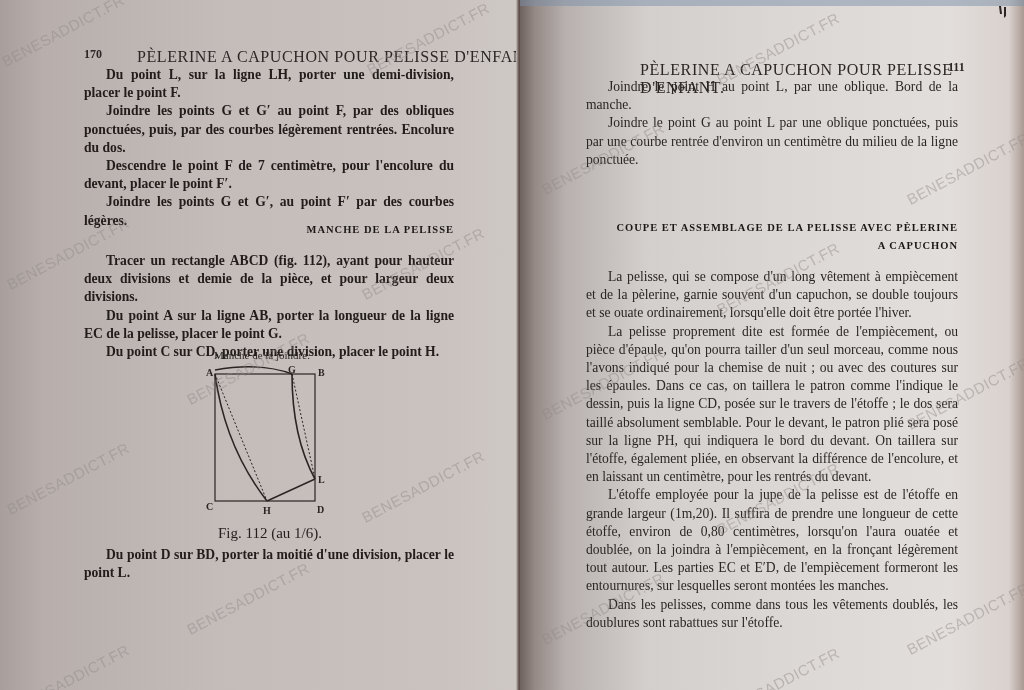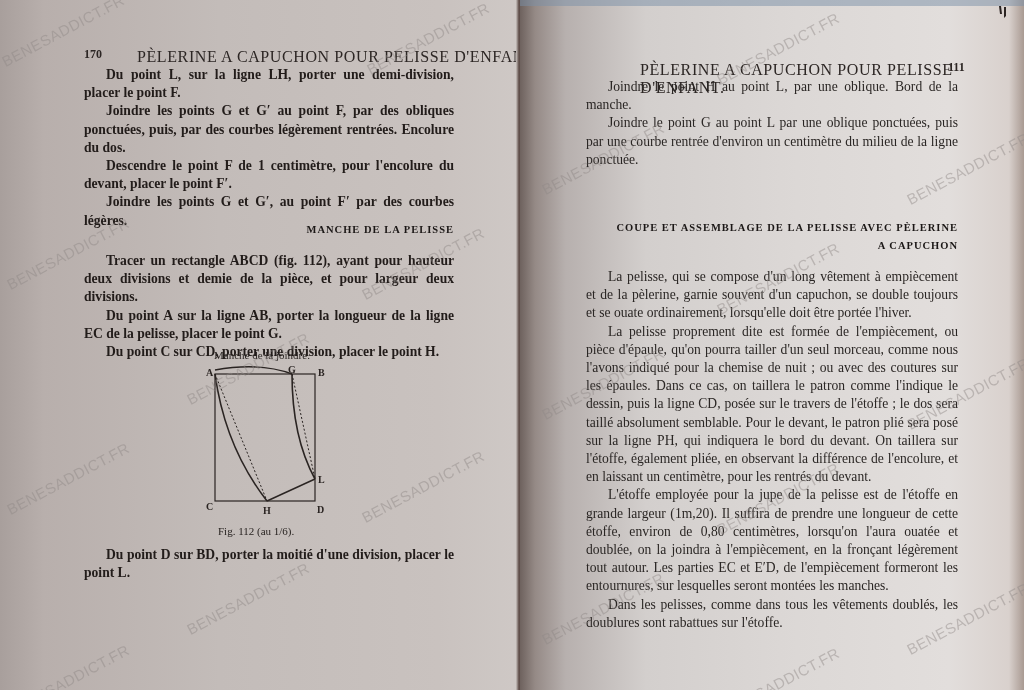--- a/index.html
+++ b/index.html
@@ -38,40 +38,40 @@
     text-align: justify;
   }
   .text-block p { margin: 0; text-indent: 22px; }
   .left-text { font-weight: bold; color: #221c1a; }
   .right-text { color: #2a2624; }
   .section-head {
     position: absolute; font-size: 10.5px; font-weight: bold; letter-spacing: 1px;
     text-transform: uppercase; color: #1b1716; text-align: right;
   }
   .figure-caption-top { position: absolute; font-size: 11px; color: #241f1d; }
-  .figure-caption-bottom { position: absolute; font-size: 11px; color: #241f1d; }
+  .figure-caption-bottom { position: absolute; font-size: 15px; color: #241f1d; }
   .figure { position: absolute; }
   .watermark {
     position: absolute; font-family: "Liberation Sans", "DejaVu Sans", sans-serif;
     font-size: 15px; color: #8f8886; opacity: 0.45; transform: rotate(-28deg);
     letter-spacing: 0.5px; white-space: nowrap;
   }
   .corner-mark { position: absolute; left: 998px; top: 6px; width: 10px; height: 12px; }
 </style>
 </head>
 <body>
 
 <div class="page page-left">
   <div class="page-num" style="left:84px; top:47px;">170</div>
   <div class="running-head" style="left:137px; top:48px;">PÈLERINE A CAPUCHON POUR PELISSE D'ENFANT.</div>
 
   <div class="text-block left-text" style="left:84px; top:66px; width:370px;">
     <p>Du point L, sur la ligne LH, porter une demi-division, placer le point F.</p>
     <p>Joindre les points G et G′ au point F, par des obliques ponctuées, puis, par des courbes légèrement rentrées. Encolure du dos.</p>
-    <p>Descendre le point F de 1 centimètre, pour l'encolure du devant, placer le point F′.</p>
+    <p>Descendre le point F de 7 centimètre, pour l'encolure du devant, placer le point F′.</p>
     <p>Joindre les points G et G′, au point F′ par des courbes légères.</p>
   </div>
 
   <div class="section-head" style="left:84px; top:224px; width:370px;">Manche de la pelisse</div>
 
   <div class="text-block left-text" style="left:84px; top:252px; width:370px;">
     <p>Tracer un rectangle ABCD (fig. 112), ayant pour hauteur deux divisions et demie de la pièce, et pour largeur deux divisions.</p>
     <p>Du point A sur la ligne AB, porter la longueur de la ligne EC de la pelisse, placer le point G.</p>
     <p>Du point C sur CD, porter une division, placer le point H.</p>
   </div>

